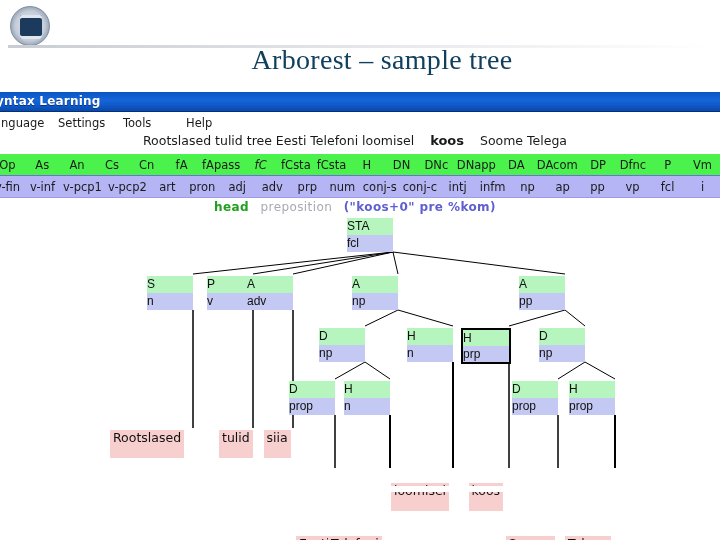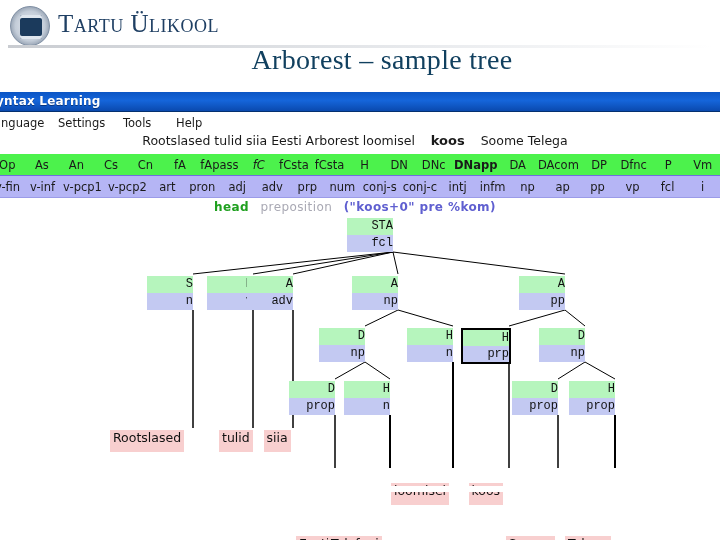--- a/index.html
+++ b/index.html
@@ -96,93 +96,92 @@
   .infoline .head { color:#1fa01f; font-weight:bold; letter-spacing:0.4px; }
   .infoline .cat  { color:#a9a9b4; letter-spacing:0.4px; }
   .infoline .feat { color:#5f5fd0; font-weight:bold; letter-spacing:0.4px; }
 
   
   #tree { position:absolute; left:0; top:126px; width:730px; height:250px; }
   #tree svg { position:absolute; left:0; top:0; }
 
   .node {
     position:absolute; width:46px;
-    border:0; font-family:Liberation Mono, monospace;
-    text-align:right; box-sizing:border-box;
+    border:0; font-family:Liberation Sans, sans-serif;
+    text-align:left; box-sizing:border-box;
   }
   .node .fn {
     height:17px; line-height:17px; background:#b6f5bd; color:#111;
     font-size:12px;
   }
   .node .cat {
     height:17px; line-height:17px; background:#c3c9f2; color:#111;
     font-size:12px;
   }
   .node.sel { border:2px solid #000; width:50px; }
   .node.sel .fn, .node.sel .cat { height:16px; line-height:16px; }
 
   .leaf {
-    position:absolute; height:22px; line-height:16px;
+    position:absolute; height:28px; line-height:16px;
     background:#f8cfcf; color:#111; font-size:12.5px;
     font-family:"DejaVu Sans", sans-serif;
     text-align:center; padding:0 3px; box-sizing:border-box;
     white-space:nowrap;
   }
 
   .bottombar { position:absolute; left:0; top:486px; width:720px; height:6px; background:#ffffff; }
 </style>
 </head>
 <body>
 
 <div id="page">
 
   <div class="logo-wrap">
     <div class="logo-seal"></div>
-    <div class="logo-text">Tartu Ülikool</div>
   </div>
   <div class="logo-rule"></div>
 
   <div class="slide-title">Arborest – sample tree</div>
 
   <div id="app">
 
     <div class="titlebar">
       <span class="t">yntax Learning</span>
     </div>
 
     <div class="menubar">
       <span class="mi" style="left:4px">anguage</span>
       <span class="mi" style="left:68px">Settings</span>
       <span class="mi" style="left:133px">Tools</span>
-      <span class="mi" style="left:186px">Help</span>
+      <span class="mi" style="left:196px">Help</span>
     </div>
 
     <div class="sentence">
-      <span class="w">Rootslased tulid siia Eesti Arborest loomisel</span>
+      <span class="w">Rootslased tulid tree Eesti Telefoni loomisel</span>
       <span>&nbsp;&nbsp;</span>
       <span class="focus">koos</span>
       <span>&nbsp;&nbsp;</span>
       <span class="w">Soome Telega</span>
     </div>
 
     <div class="palette green" id="pal-green">
         <div class="cell" style="flex: 1 1 0px;">Op</div>
         <div class="cell" style="flex: 1 1 0px;">As</div>
         <div class="cell" style="flex: 1 1 0px;">An</div>
         <div class="cell" style="flex: 1 1 0px;">Cs</div>
         <div class="cell" style="flex: 1 1 0px;">Cn</div>
         <div class="cell" style="flex: 1 1 0px;">fA</div>
         <div class="cell" style="flex: 1 1 0px;">fApass</div>
         <div class="cell" style="flex: 1 1 0px; font-style: italic;">fC</div>
         <div class="cell" style="flex: 1 1 0px;">fCsta</div>
         <div class="cell" style="flex: 1 1 0px;">fCsta</div>
         <div class="cell" style="flex: 1 1 0px;">H</div>
         <div class="cell" style="flex: 1 1 0px;">DN</div>
         <div class="cell" style="flex: 1 1 0px;">DNc</div>
-        <div class="cell" style="flex: 1 1 0px; font-weight: bold;">DNapp</div>
+        <div class="cell" style="flex: 1 1 0px;">DNapp</div>
         <div class="cell" style="flex: 1 1 0px;">DA</div>
         <div class="cell" style="flex: 1 1 0px;">DAcom</div>
         <div class="cell" style="flex: 1 1 0px;">DP</div>
         <div class="cell" style="flex: 1 1 0px;">Dfnc</div>
         <div class="cell" style="flex: 1 1 0px;">P</div>
         <div class="cell" style="flex: 1 1 0px;">Vm</div>
       </div>
     <div class="palette blue" id="pal-blue">
         <div class="cell" style="flex: 1 1 0px;">v-fin</div>
         <div class="cell" style="flex: 1 1 0px;">v-inf</div>

